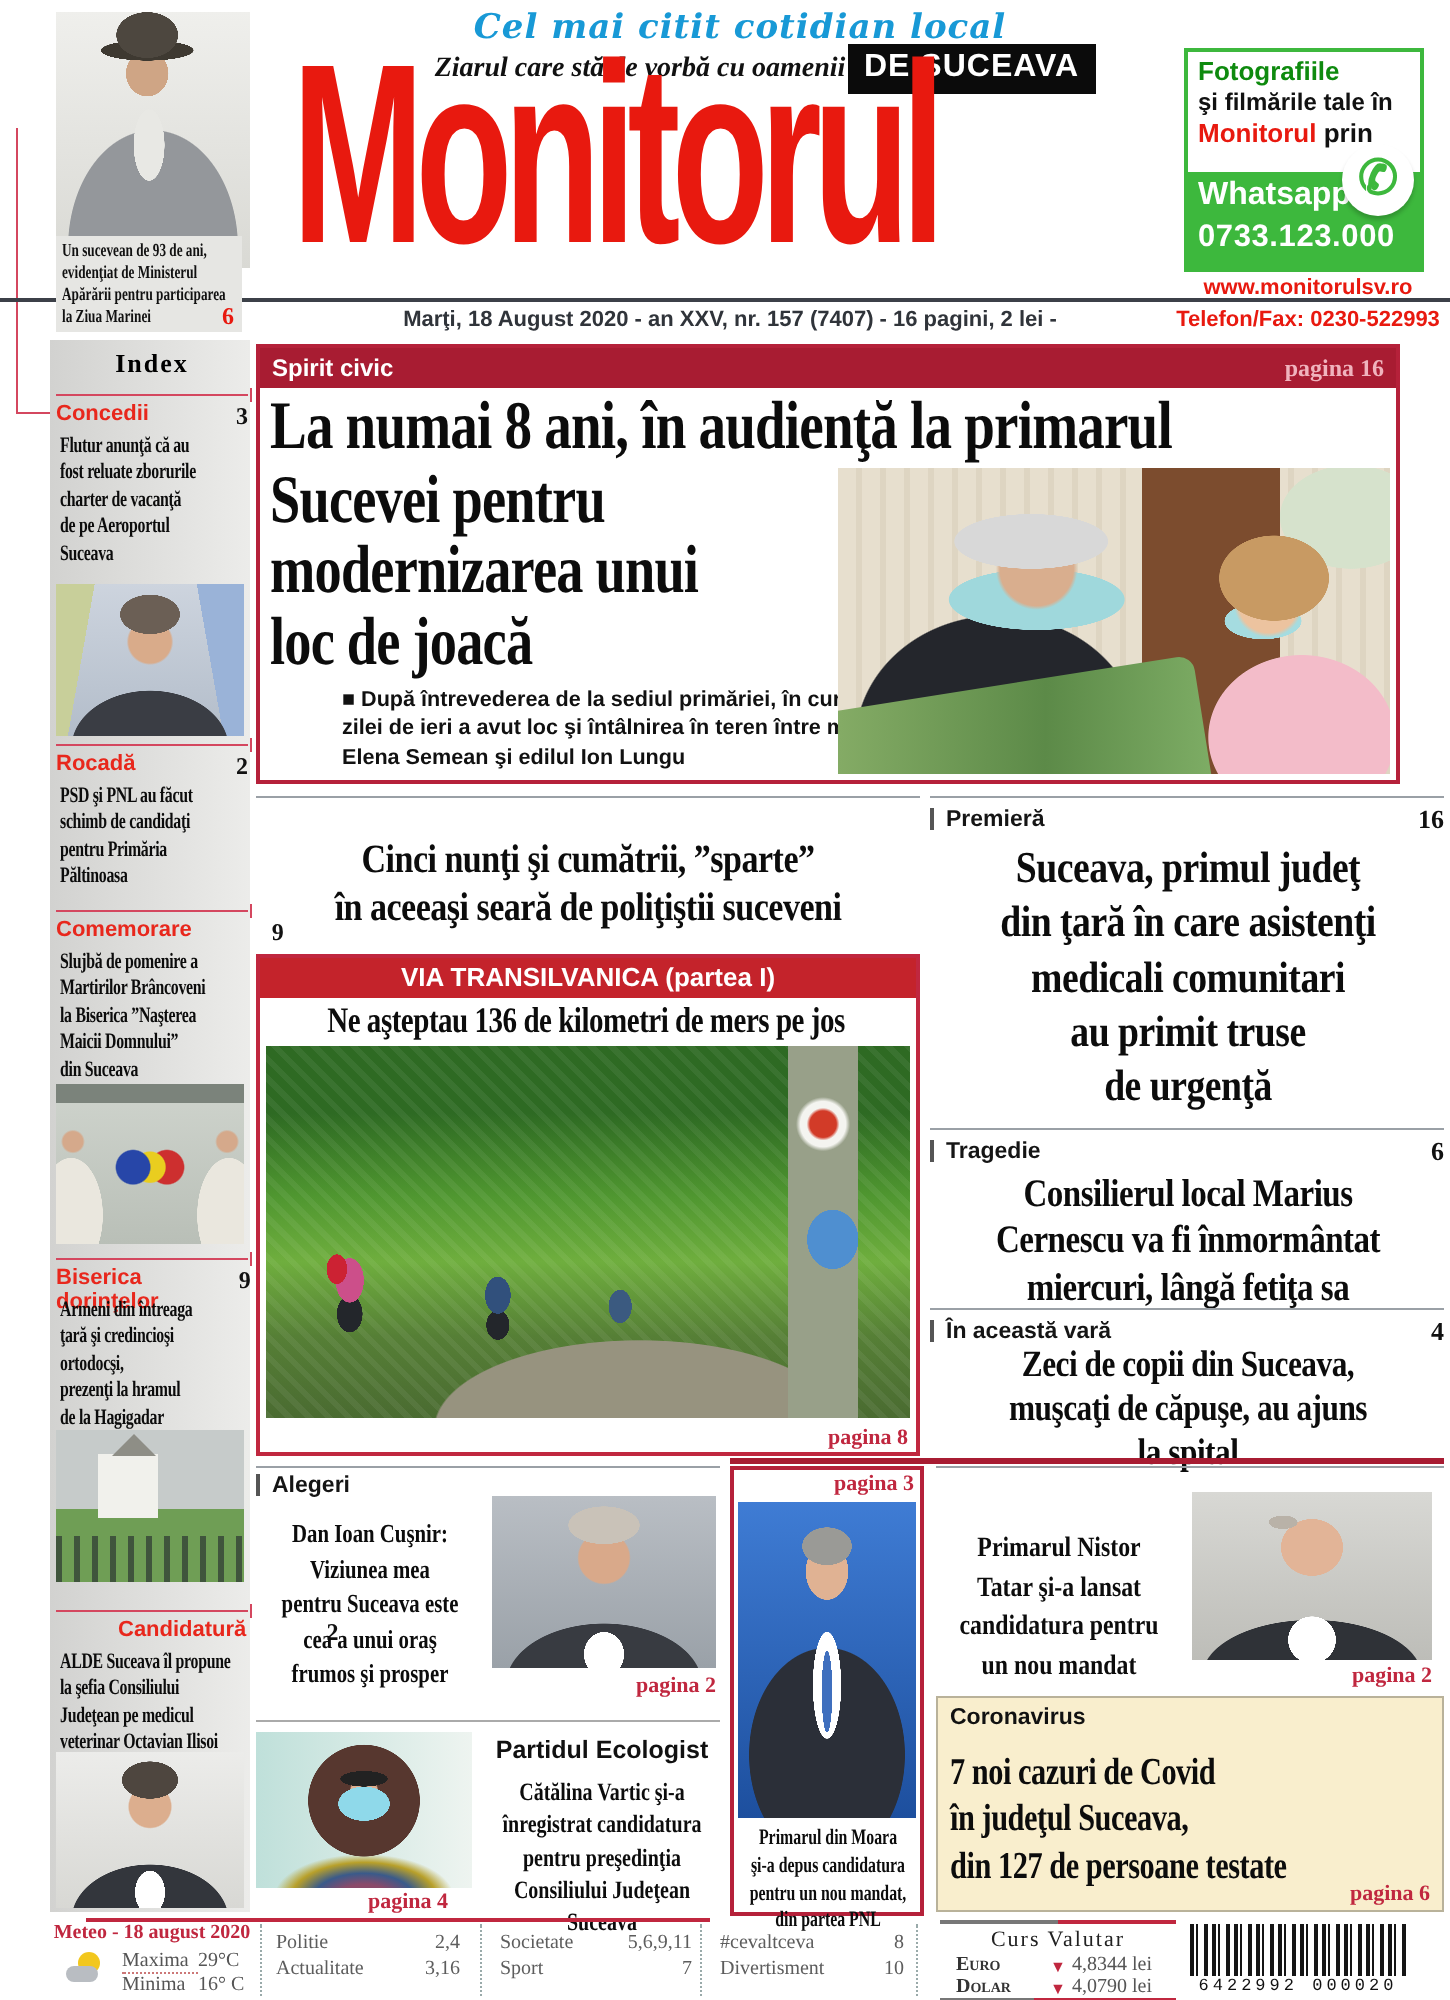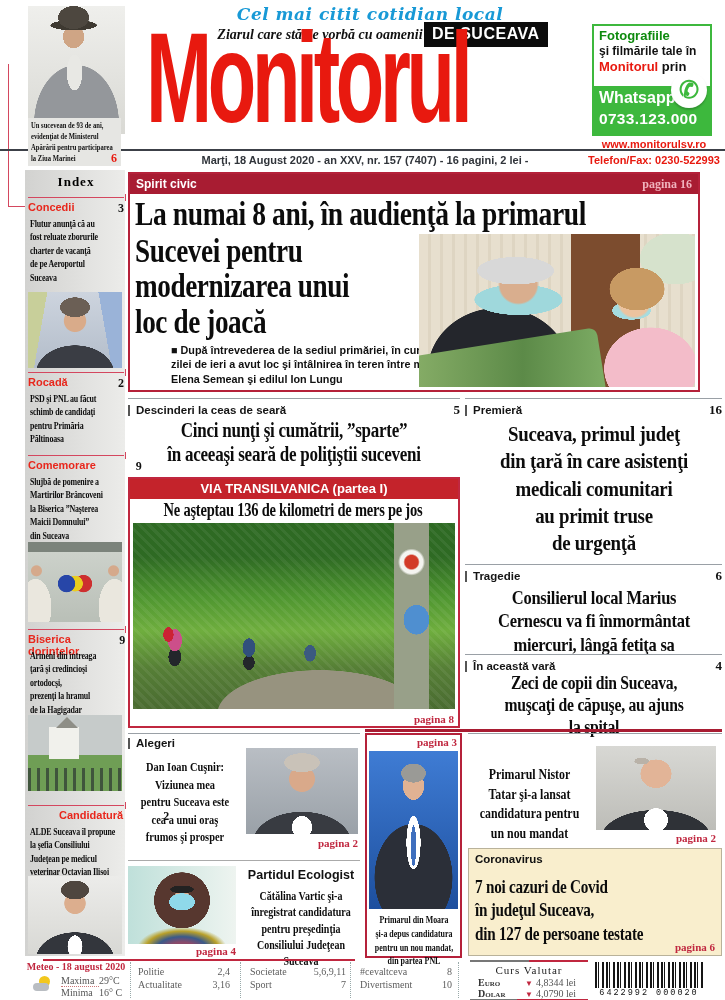--- a/index.html
+++ b/index.html
@@ -215,24 +215,20 @@
            radial-gradient(ellipse 26% 42% at 29% 90%, #24262c 0 99%, transparent 100%),
            radial-gradient(ellipse 13% 17% at 93% 16%, #d6e2cc 0 99%, transparent 100%),
            linear-gradient(90deg, transparent 0 55%, #7c4c2e 55% 80%, transparent 80%),
            repeating-linear-gradient(90deg, #e7dfce 0 9px, #ded5c2 9px 12px);">
       <div style="position:absolute;left:-8%;bottom:-26%;width:75%;height:55%;border-radius:8px;
                   background:linear-gradient(100deg,#8fb46d,#5c8a48 60%,#7fae66);transform:rotate(-9deg);"></div>
     </div>
   </div>
 
   <div class="rule" style="left:128px;top:398px;width:332px;"></div>
-  <div class="kick-row" style="position:absolute;left:128px;top:402px;width:332px;">
-    <span class="kick">Descinderi la ceas de seară</span>
-    <span class="pgnum">5</span>
-  </div>
   <div class="hl pre" style="position:absolute;left:99px;top:418px;width:390px;transform:scaleX(.851);text-align:center;
               font-size:20px;line-height:1.2;letter-spacing:-.3px;">Cinci nunţi şi cumătrii, ”sparte”
 în aceeaşi seară de poliţiştii suceveni</div>
 
   <div class="abs" style="left:128px;top:477px;width:332px;height:251px;border:2px solid #c0273f;box-sizing:border-box;">
     <div style="height:20px;background:#c4232b;color:#fff;text-align:center;font:bold 13px/20px 'Liberation Sans',sans-serif;">VIA TRANSILVANICA (partea I)</div>
     <div class="hl" style="position:absolute;left:-37px;top:22px;width:400px;transform:scaleX(.806);text-align:center;
                 font-size:18px;line-height:1.1;letter-spacing:-.3px;">Ne aşteptau 136 de kilometri de mers pe jos</div>
     <div class="photo" style="left:3px;top:44px;width:322px;height:186px;background:
            radial-gradient(circle at 86.5% 21%, #d23b28 0 2.1%, transparent 2.6%),
@@ -305,21 +301,21 @@
 
   <div class="rule" style="left:128px;top:860px;width:232px;background:#aaa;"></div>
 
   <div class="photo" style="left:128px;top:866px;width:108px;height:78px;background:
          radial-gradient(ellipse 11% 5% at 50% 30%, #222 0 99%, transparent 100%),
          radial-gradient(ellipse 12% 11% at 50% 46%, #8fd9ea 0 99%, transparent 100%),
          radial-gradient(circle at 50% 38%, #e0b091 0 9%, transparent 10%),
          radial-gradient(ellipse 26% 36% at 50% 44%, #57372f 0 99%, transparent 100%),
          radial-gradient(ellipse 42% 28% at 50% 106%, #8a4a6a 0 30%, #3a5a8a 55%, #b8a02a 80%, transparent 99%),
          linear-gradient(90deg,#bfe0da,#eef4f0);"></div>
-  <span class="pg-label" style="position:absolute;left:128px;top:945px;width:108px;text-align:right;">pagina 4</span>
+  <span class="pg-label" style="position:absolute;left:116px;top:945px;width:108px;text-align:right;">pagina 4</span>
   <div style="position:absolute;left:242px;top:868px;width:118px;text-align:center;font:bold 12.5px 'Liberation Sans',sans-serif;color:#111;">Partidul Ecologist</div>
   <div class="hl pre" style="position:absolute;left:230px;top:888px;width:142px;transform:scaleX(.8);text-align:center;
               font-size:12.5px;line-height:1.3;">Cătălina Vartic şi-a
 înregistrat candidatura
 pentru preşedinţia
 Consiliului Judeţean
 Suceava</div>
 
   <div class="abs" style="left:365px;top:733px;width:97px;height:225px;border:2px solid #b5213a;box-sizing:border-box;background:#fff;">
     <div class="pg-label" style="text-align:right;padding:1px 3px 0 0;">pagina 3</div>

